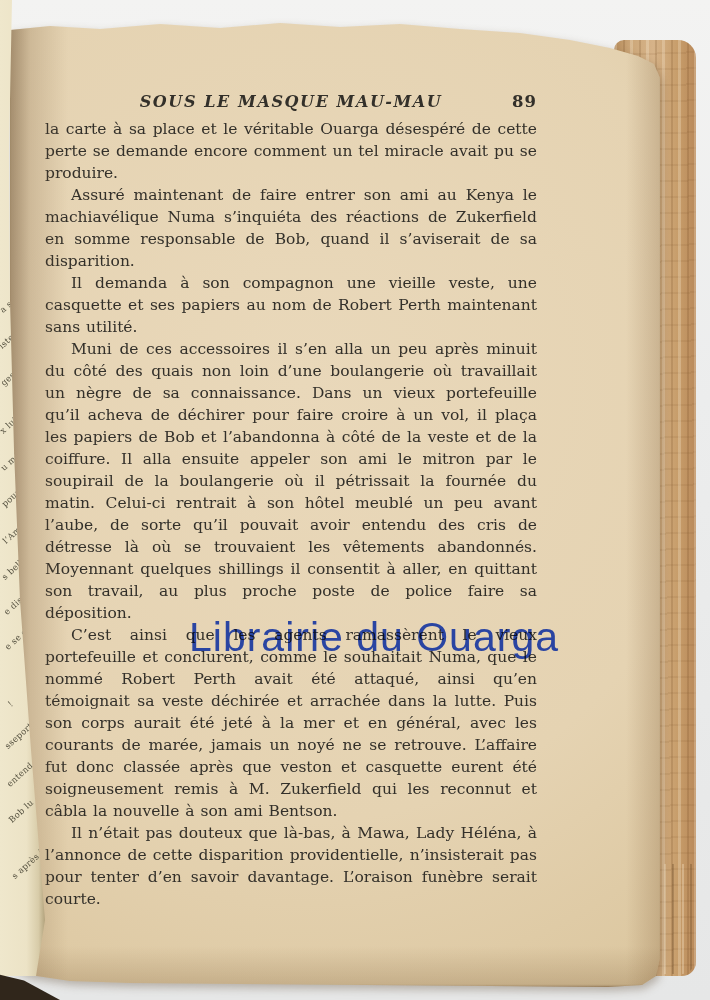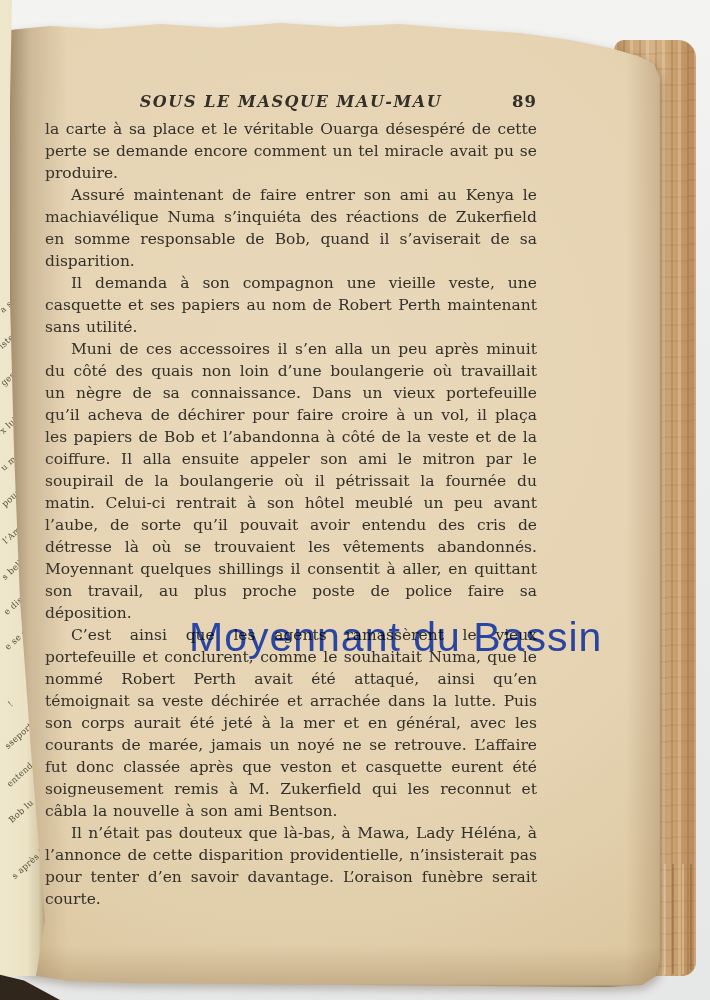--- a/index.html
+++ b/index.html
@@ -114,15 +114,15 @@
     <span class="frag f9">e se c</span>
     <span class="frag f10">!</span>
     <span class="frag f11">sseport</span>
     <span class="frag f12">entend</span>
     <span class="frag f13">Bob lu</span>
     <span class="frag f14">s après il</span>
   </div>
 
   <div class="shadow-corner"></div>
 
-  <div class="watermark">Moyennant du Bassin</div>
+  <div class="watermark">Librairie du Ouarga</div>
 
 </div>
 
 </body></html>

